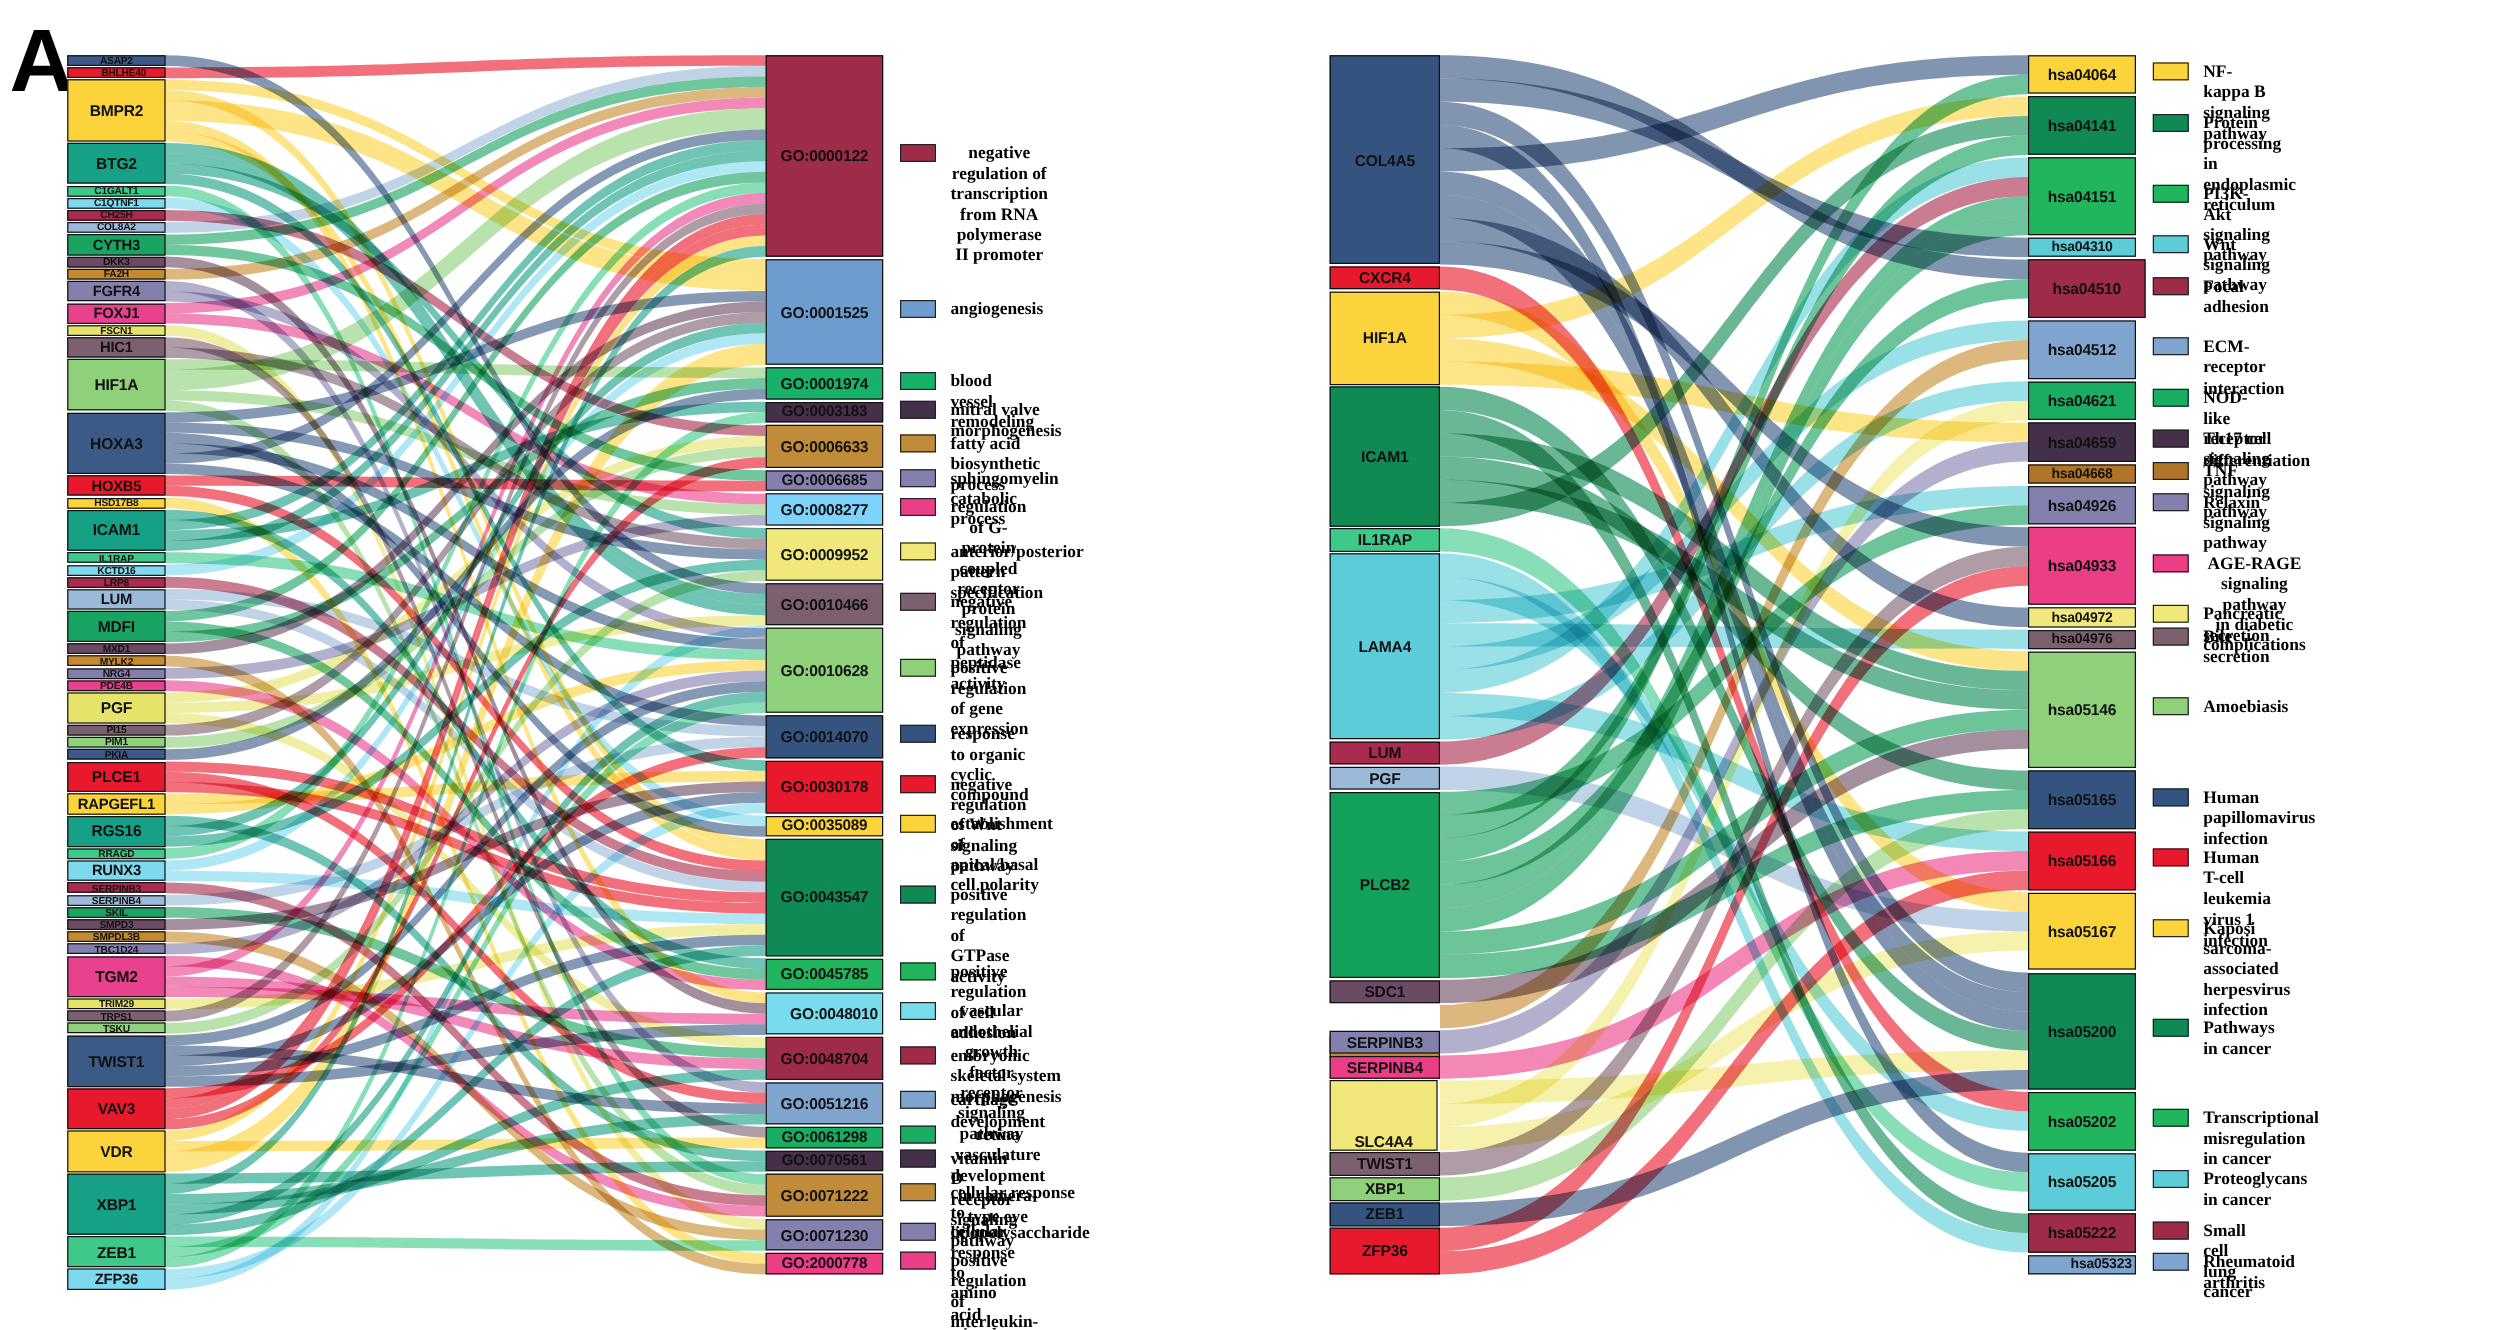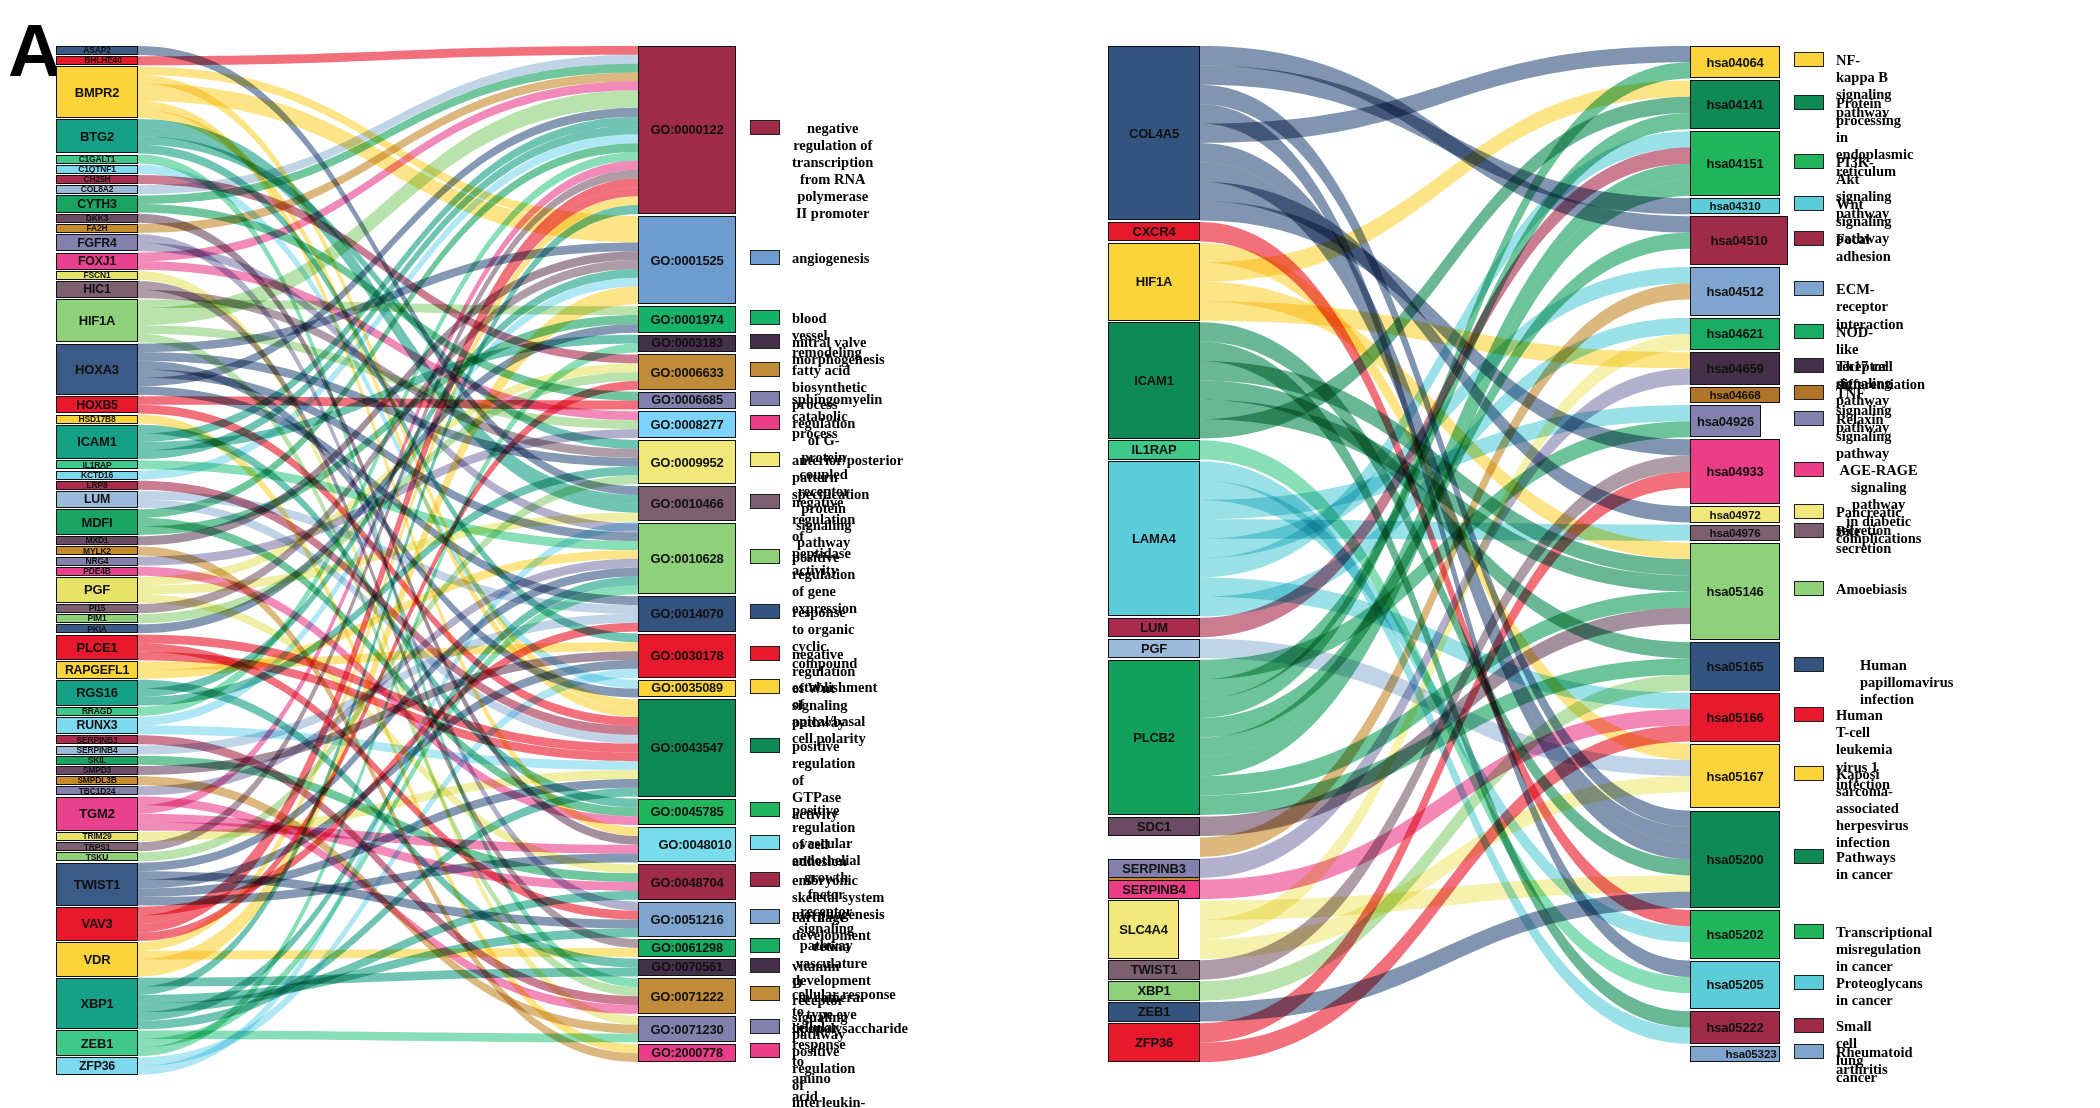--- a/index.html
+++ b/index.html
@@ -567,21 +567,21 @@
       </div>
       <div class="node" style="left: 58px; top: 863px; width: 92px; height: 19.3882px; background: rgb(198, 138, 46);">
         <span style="font-size: 13px;">SEC23B</span>
       </div>
       <div class="node" style="left: 58px; top: 858.518px; width: 92px; height: 19.3882px; background: rgb(132, 128, 174);">
         <span style="font-size: 13px;">SERPINB3</span>
       </div>
       <div class="node" style="left: 58px; top: 879.506px; width: 92px; height: 19.3882px; background: rgb(236, 61, 135);">
         <span style="font-size: 13px;">SERPINB4</span>
       </div>
-      <div class="node" style="left: 58px; top: 900.494px; width: 71px; height: 58.1647px; background: rgb(240, 232, 122);">
+      <div class="node" style="left: 58px; top: 900.494px; width: 90px; height: 58.1647px; background: rgb(240, 232, 122); align-items: flex-end;">
         <span style="font-size: 13px;">SLC4A4</span>
       </div>
       <div class="node" style="left: 58px; top: 960.259px; width: 92px; height: 19.3882px; background: rgb(124, 96, 112);">
         <span style="font-size: 13px;">TWIST1</span>
       </div>
       <div class="node" style="left: 58px; top: 981.247px; width: 92px; height: 19.3882px; background: rgb(143, 209, 122);">
         <span style="font-size: 13px;">XBP1</span>
       </div>
       <div class="node" style="left: 58px; top: 1002.24px; width: 92px; height: 19.3882px; background: rgb(52, 83, 127);">
         <span style="font-size: 13px;">ZEB1</span>
@@ -611,21 +611,21 @@
       </div>
       <div class="node" style="left: 640px; top: 317.733px; width: 90px; height: 32.4667px; background: rgb(25, 173, 99);">
         <span style="font-size: 13px;">hsa04621</span>
       </div>
       <div class="node" style="left: 640px; top: 352.2px; width: 90px; height: 32.4667px; background: rgb(69, 48, 74);">
         <span style="font-size: 13px;">hsa04659</span>
       </div>
       <div class="node" style="left: 640px; top: 386.667px; width: 90px; height: 16.2333px; background: rgb(177, 117, 42);">
         <span style="font-size: 11.688px;">hsa04668</span>
       </div>
-      <div class="node" style="left: 640px; top: 404.9px; width: 71px; height: 32.4667px; background: rgb(132, 128, 174);">
+      <div class="node" style="left: 640px; top: 404.9px; width: 90px; height: 32.4667px; background: rgb(132, 128, 174);">
         <span style="font-size: 13px;">hsa04926</span>
       </div>
       <div class="node" style="left: 640px; top: 439.367px; width: 90px; height: 64.9333px; background: rgb(236, 61, 135);">
         <span style="font-size: 13px;">hsa04933</span>
       </div>
       <div class="node" style="left: 640px; top: 506.3px; width: 90px; height: 16.2333px; background: rgb(240, 232, 122);">
         <span style="font-size: 11.688px;">hsa04972</span>
       </div>
       <div class="node" style="left: 640px; top: 524.533px; width: 90px; height: 16.2333px; background: rgb(124, 96, 112);">
         <span style="font-size: 11.688px;">hsa04976</span>
@@ -709,21 +709,21 @@
         <div class="legend-label">Pancreatic secretion</div>
       </div>
       <div class="legend-row" style="left: 744px; top: 522.65px;">
         <div class="swatch" style="background: rgb(124, 96, 112);"></div>
         <div class="legend-label">Bile secretion</div>
       </div>
       <div class="legend-row" style="left: 744px; top: 581.467px;">
         <div class="swatch" style="background: rgb(143, 209, 122);"></div>
         <div class="legend-label">Amoebiasis</div>
       </div>
-      <div class="legend-row" style="left: 744px; top: 656.517px; gap: 24px;">
+      <div class="legend-row" style="left: 744px; top: 656.517px;">
         <div class="swatch" style="background: rgb(52, 83, 127);"></div>
         <div class="legend-label">Human papillomavirus infection</div>
       </div>
       <div class="legend-row" style="left: 744px; top: 707.217px;">
         <div class="swatch" style="background: rgb(232, 25, 44);"></div>
         <div class="legend-label">Human T-cell leukemia virus 1 infection</div>
       </div>
       <div class="legend-row" style="left: 744px; top: 766.033px;">
         <div class="swatch" style="background: rgb(251, 211, 59);"></div>
         <div class="legend-label">Kaposi sarcoma-associated herpesvirus infection</div>

